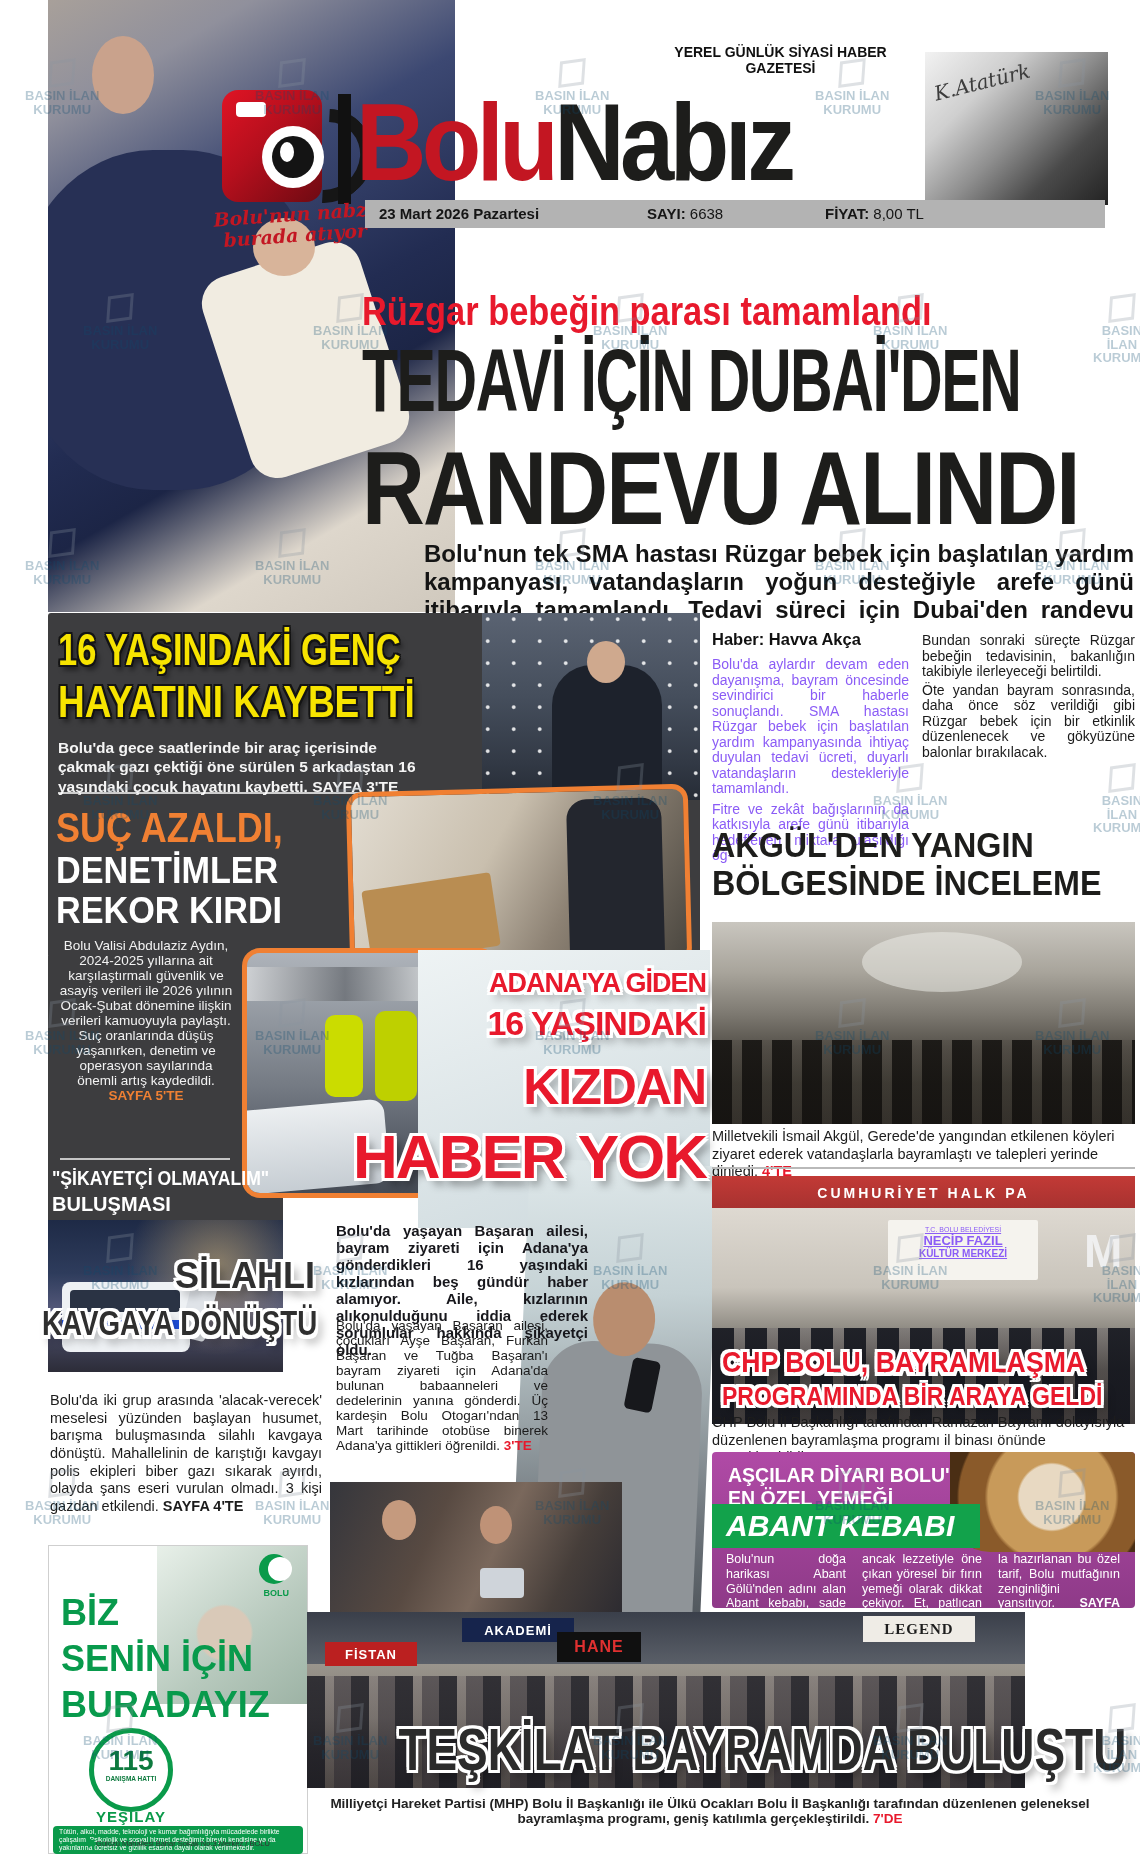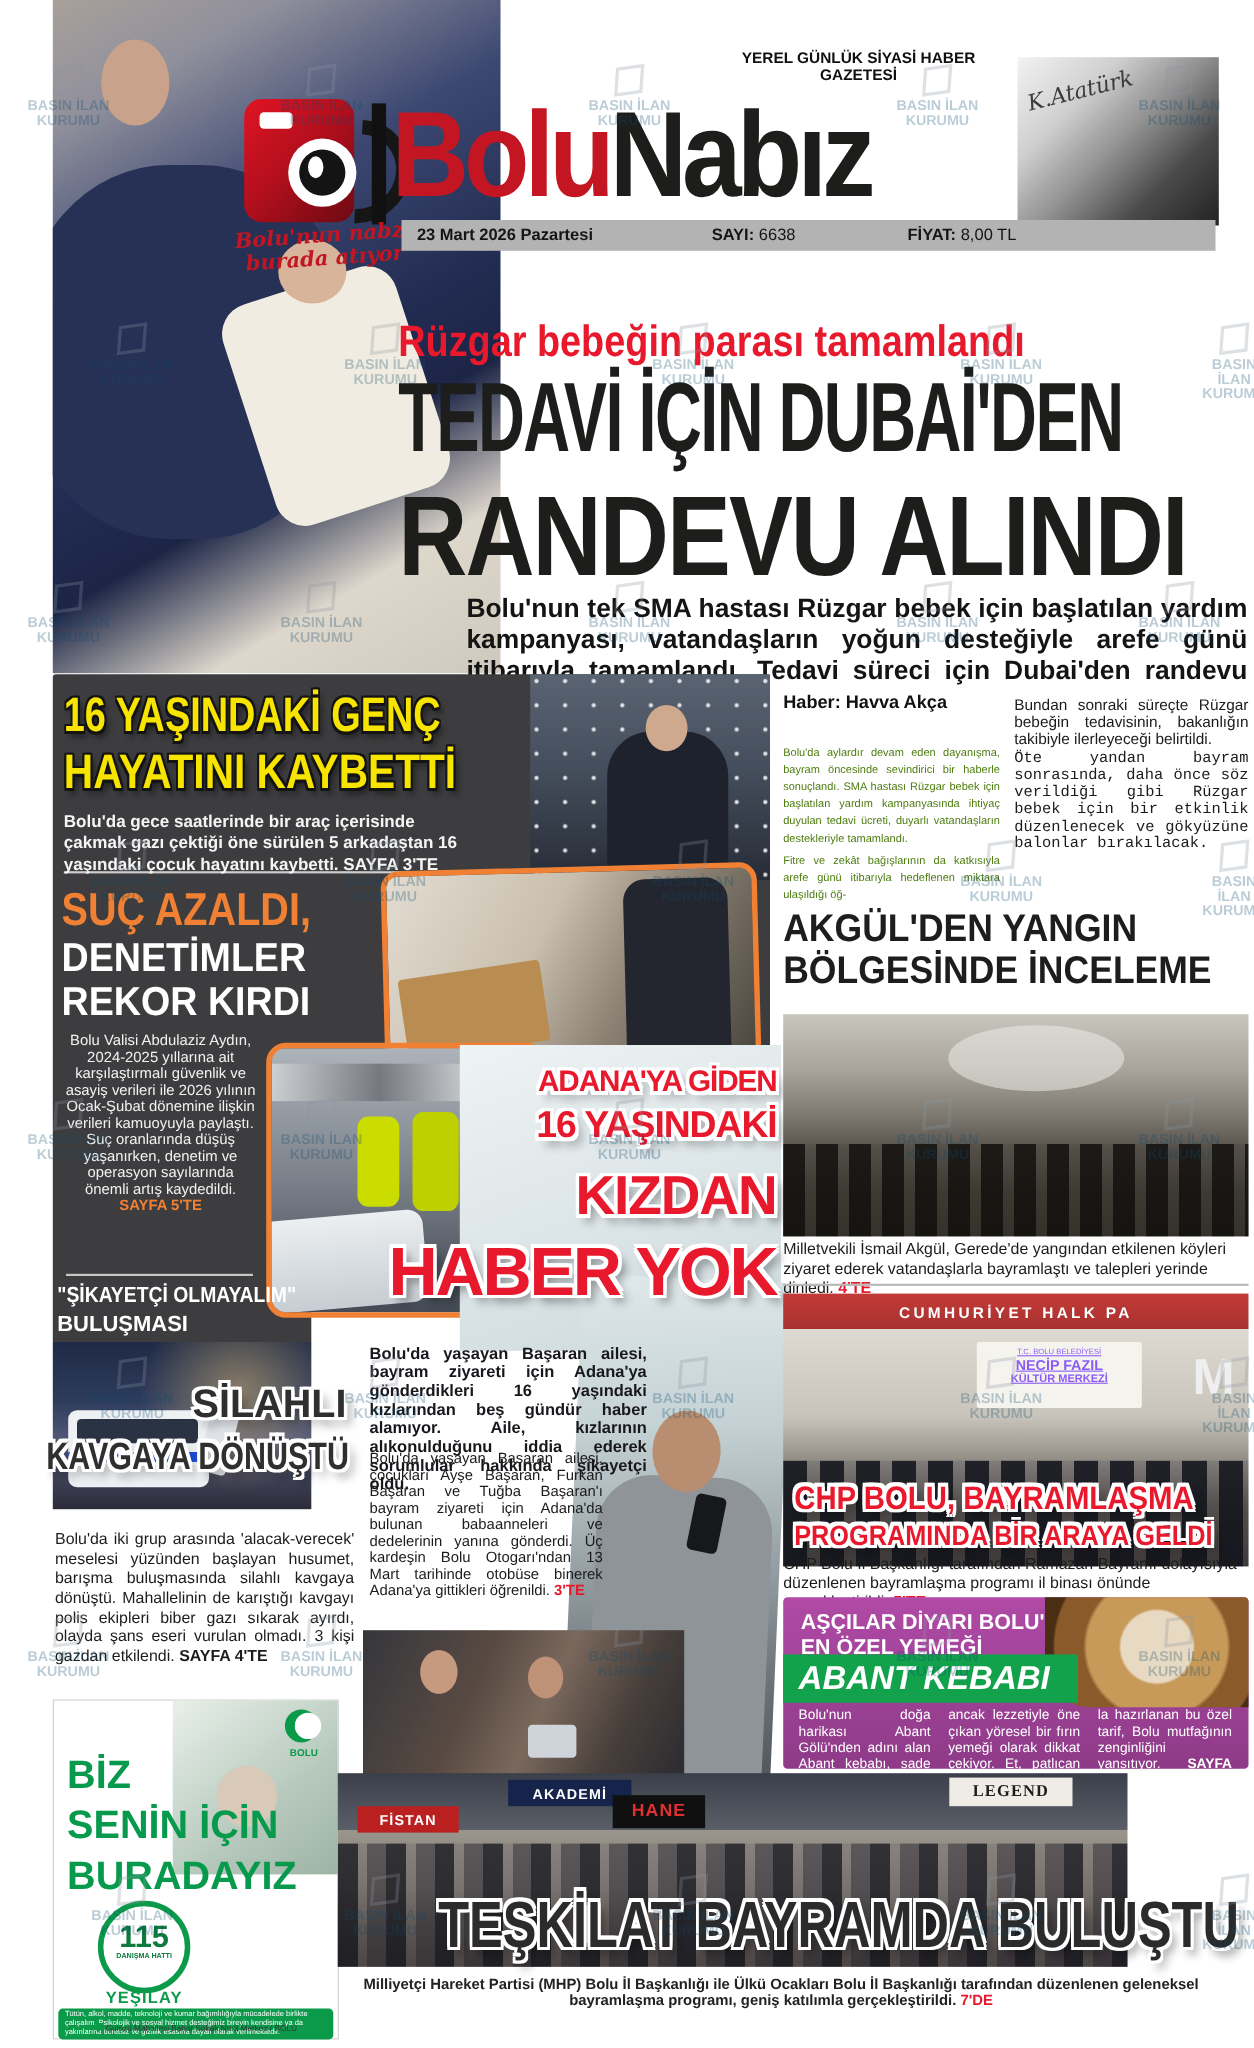--- a/index.html
+++ b/index.html
@@ -81,27 +81,27 @@
 
   <div class="abs" style="left:362px;top:289px;font-size:40px;font-weight:700;color:#e8192c;white-space:nowrap;
               transform:scale(0.86,1);transform-origin:left top;">Rüzgar bebeğin parası tamamlandı</div>
   <div class="abs cond" style="left:362px;top:336px;font-size:82px;color:#1d1d1b;letter-spacing:-2px;
               transform:scale(0.72,1.09);transform-origin:left top;">TEDAVİ İÇİN DUBAİ'DEN</div>
   <div class="abs cond" style="left:362px;top:436px;font-size:100px;color:#1d1d1b;letter-spacing:-2px;
               transform:scale(0.87,1.03);transform-origin:left top;">RANDEVU ALINDI</div>
   <div class="abs jus" style="left:424px;top:540px;width:710px;font-size:24px;font-weight:700;line-height:1.16;color:#141414;">Bolu'nun tek SMA hastası Rüzgar bebek için başlatılan yardım kampanyası, vatandaşların yoğun desteğiyle arefe günü itibarıyla tamamlandı. Tedavi süreci için Dubai'den randevu alındı.</div>
 
   <div class="abs" style="left:712px;top:630px;font-size:16.5px;font-weight:900;color:#111;">Haber: Havva Akça</div>
-  <div class="abs jus" style="left:712px;top:657px;width:197px;font-size:10px;line-height:15.5px;color:#4d7c0f;margin-top:20px;">
+  <div class="abs jus" style="left:712px;top:657px;width:197px;font-size:14px;line-height:15.5px;color:#8b5cf6;">
     <div>Bolu'da aylardır devam eden dayanışma, bayram öncesinde sevindirici bir haberle sonuçlandı. SMA hastası Rüzgar bebek için başlatılan yardım kampanyasında ihtiyaç duyulan tedavi ücreti, duyarlı vatandaşların destekleriyle tamamlandı.</div>
     <div style="margin-top:5px;">Fitre ve zekât bağışlarının da katkısıyla arefe günü itibarıyla hedeflenen miktara ulaşıldığı öğ-</div>
   </div>
   <div class="abs jus" style="left:922px;top:630px;width:213px;font-size:14px;line-height:15.5px;color:#1b1b1b;">
     <div style="margin-top:3px;">Bundan sonraki süreçte Rüzgar bebeğin tedavisinin, bakanlığın takibiyle ilerleyeceği belirtildi.</div>
-    <div style="margin-top:3px;font-family:Liberation Mono, monospace;">Öte yandan bayram sonrasında, daha önce söz verildiği gibi Rüzgar bebek için bir etkinlik düzenlenecek ve gökyüzüne balonlar bırakılacak.</div>
+    <div style="margin-top:3px;">Öte yandan bayram sonrasında, daha önce söz verildiği gibi Rüzgar bebek için bir etkinlik düzenlenecek ve gökyüzüne balonlar bırakılacak.</div>
   </div>
 
   <div class="abs" style="left:48px;top:613px;width:652px;height:345px;background:#3d3d3f;border-radius:3px;"></div>
   <div class="abs" style="left:48px;top:956px;width:235px;height:264px;background:#3d3d3f;"></div>
 
   <div class="photo" style="left:482px;top:613px;width:218px;height:187px;
               background:radial-gradient(circle at 22% 28%,rgba(255,255,255,.85) 1.2px,transparent 2.5px),
                          linear-gradient(180deg,#5a6372 0%,#454e5c 45%,#323945 80%,#262c36 100%);
               background-size:26px 22px,100% 100%;">
     <div class="abs" style="left:70px;top:52px;width:110px;height:135px;border-radius:40px 40px 0 0;background:#1d222c;"></div>

